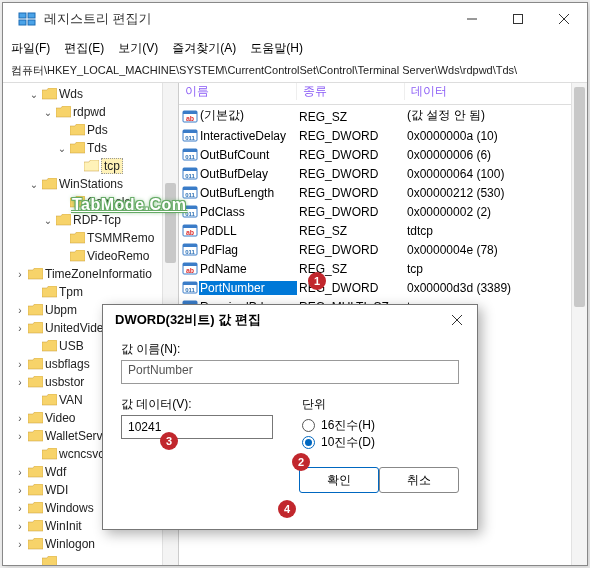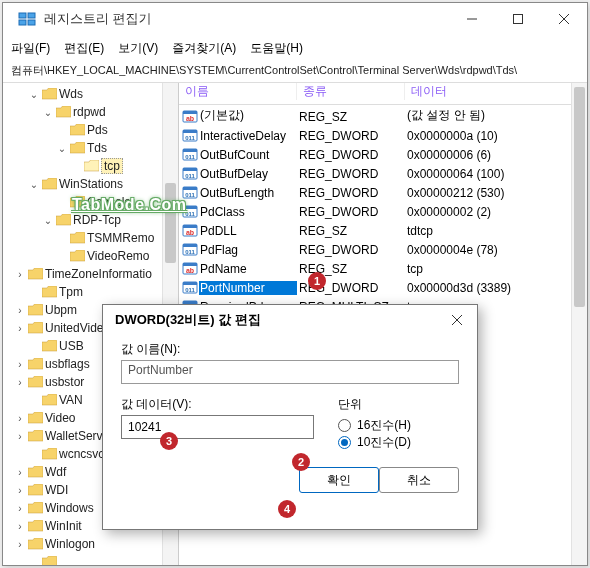--- a/index.html
+++ b/index.html
@@ -33,21 +33,21 @@
 .svg-reg-ab { width: 16px; height: 16px; }
 .svg-reg-01 { width: 16px; height: 16px; }
 .dialog { position: absolute; left: 102px; top: 304px; width: 376px; height: 226px; background: #fff; border: 1px solid #777; box-shadow: 4px 4px 12px rgba(0,0,0,0.3); display: flex; flex-direction: column; }
 .dlg-title { height: 30px; display: flex; align-items: center; padding: 0 6px 0 12px; font-size: 13px; font-weight: bold; }
 .dlg-title .t { flex: 1; }
 .dlg-body { flex: 1; padding: 6px 18px 10px 18px; font-size: 12px; display: flex; flex-direction: column; }
 .dlg-label { font-size: 12px; margin-bottom: 2px; }
 .dlg-field { width: 100%; height: 24px; border: 1px solid #999; padding: 2px 6px; font-size: 12px; margin-bottom: 12px; color: #555; }
 .dlg-row2 { display: flex; gap: 24px; }
 .dlg-col { flex: 1; }
-.dlg-input { width: 193px; height: 24px; border: 1px solid #777; padding: 2px 6px; font-size: 12px; }
+.dlg-input { width: 152px; height: 24px; border: 1px solid #777; padding: 2px 6px; font-size: 12px; }
 .dlg-radio-group { display: flex; flex-direction: column; margin-top: 4px; }
 .dlg-radio { display: flex; align-items: center; gap: 6px; }
 .dlg-radio .r { width: 13px; height: 13px; border: 1px solid #555; border-radius: 50%; display: inline-flex; align-items: center; justify-content: center; }
 .dlg-radio .r.sel { border-color: #0067c0; }
 .dlg-radio .r.sel::after { content: ""; width: 7px; height: 7px; background: #0067c0; border-radius: 50%; }
 .dlg-btns { display: flex; justify-content: flex-end; margin-top: 16px; }
 .dlg-btn { width: 80px; height: 26px; border: 1px solid #888; border-radius: 3px; background: #fff; font-size: 12px; display: flex; align-items: center; justify-content: center; }
 .dlg-btn.primary { border-color: #0067c0; }
 .badge { position: absolute; width: 18px; height: 18px; border-radius: 50%; background: #c1272d; color: #fff; font-size: 11px; font-weight: bold; display: flex; align-items: center; justify-content: center; z-index: 50; }
 .watermark { position: absolute; left: 72px; top: 196px; font-size: 16px; font-weight: bold; color: #fff; text-shadow: -1px -1px 0 #6a6, 1px -1px 0 #6a6, -1px 1px 0 #6a6, 1px 1px 0 #6a6, 0 0 4px #393; z-index: 30; letter-spacing: 0.5px; text-decoration: underline; }

